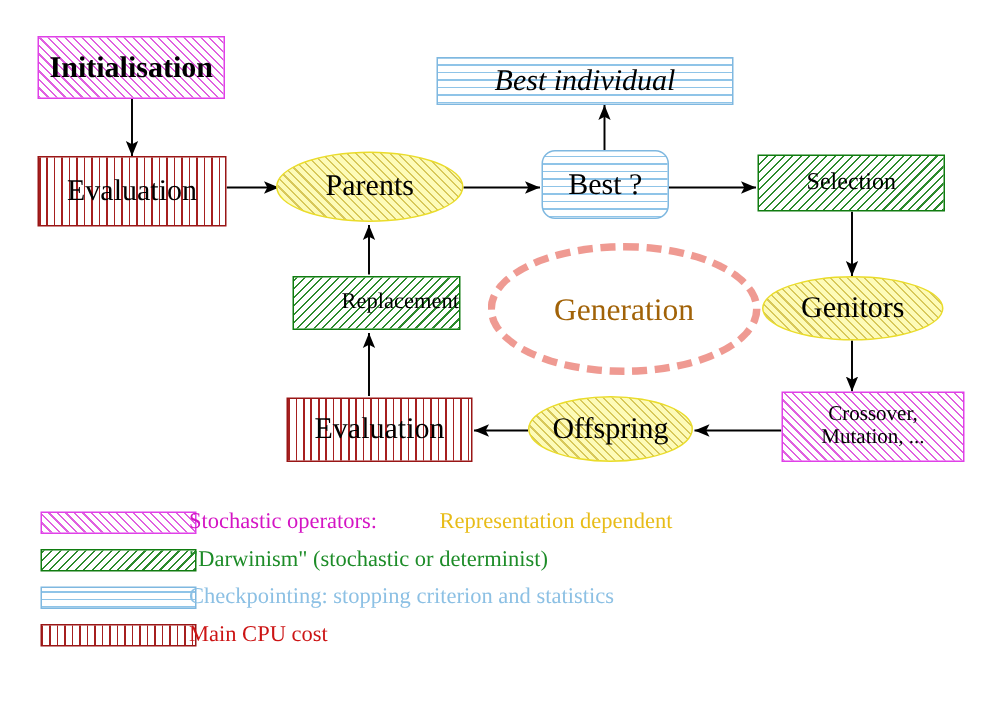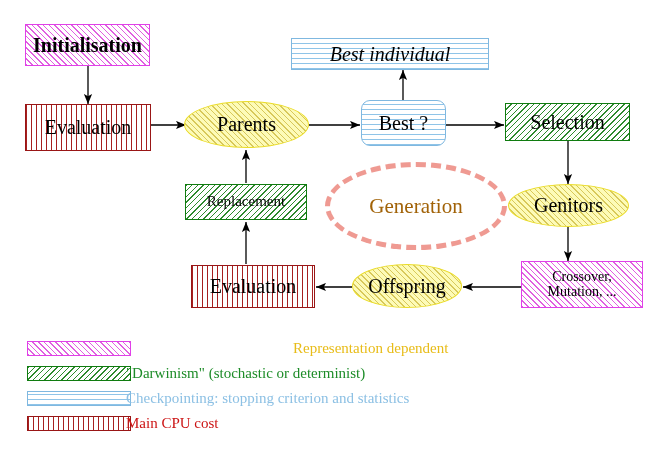--- a/index.html
+++ b/index.html
@@ -171,53 +171,54 @@
   </div>
 
   <div class="node hatch-blue" style="left:291px; top:38px; width:198px; height:32px; font-size:20px;font-style:italic;">
     <span class="node-label">Best individual</span>
   </div>
 
   <div class="node hatch-blue rounded" style="left:361px; top:100px; width:85px; height:46px; font-size:20px;">
     <span class="node-label">Best ?</span>
   </div>
 
-  <div class="node hatch-green" style="left:505px; top:103px; width:125px; height:38px; font-size:20px;">
+  <div class="node hatch-green" style="left:505px; top:103px; width:125px; height:38px; font-size:16px;">
     <span class="node-label">Selection</span>
   </div>
 
   <div class="node hatch-yellow-ellipse" style="left:508px; top:184px; width:121px; height:43px; font-size:20px;">
     <span class="node-label">Genitors</span>
   </div>
 
   <div class="node hatch-magenta" style="left:521px; top:261px; width:122px; height:47px; font-size:14px;">
     <span class="node-label">Crossover,
 Mutation, ...</span>
   </div>
 
   <div class="node hatch-yellow-ellipse" style="left:352px; top:264px; width:110px; height:44px; font-size:20px;">
     <span class="node-label">Offspring</span>
   </div>
 
   <div class="node hatch-red" style="left:191px; top:265px; width:124px; height:43px; font-size:20px;">
     <span class="node-label">Evaluation</span>
   </div>
 
-  <div class="node hatch-green" style="left:185px; top:184px; width:122px; height:36px; font-size:15px;">
+  <div class="node hatch-green" style="left:195px; top:184px; width:112px; height:36px; font-size:15px;justify-content:flex-end;">
     <span class="node-label">Replacement</span>
   </div>
 
   <div class="generation-ellipse" style="left:325px; top:162px; width:172px; height:78px;">
     <span class="generation-text">Generation</span>
   </div>
 
   <div id="legend">
 
     <div class="legend-row">
       <span class="legend-swatch hatch-magenta"></span>
+      <span class="legend-text lt-magenta">Stochastic operators:</span>
       <span class="legend-text-b lt-gold" style="left:293px;">Representation dependent</span>
     </div>
 
     <div class="legend-row">
       <span class="legend-swatch hatch-green"></span>
       <span class="legend-text lt-green">"Darwinism" (stochastic or determinist)</span>
     </div>
 
     <div class="legend-row">
       <span class="legend-swatch hatch-blue"></span>

